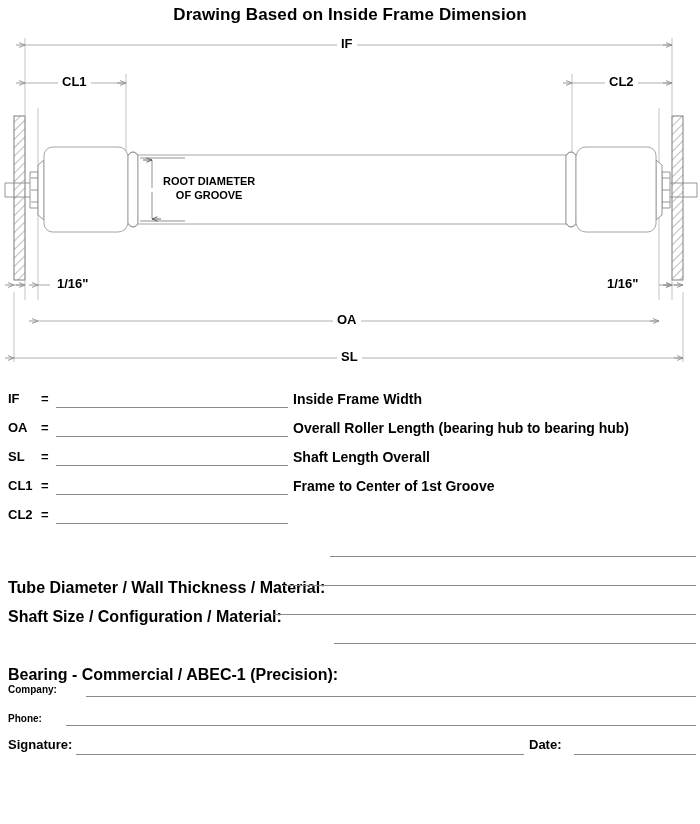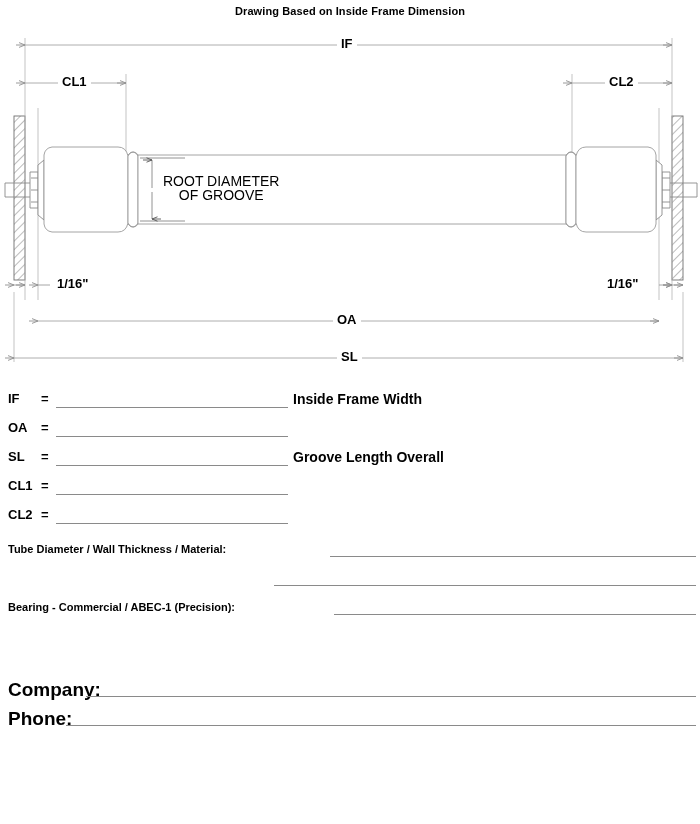--- a/index.html
+++ b/index.html
@@ -16,21 +16,21 @@
     overflow: hidden;
   }
 
   
   .title {
     position: absolute;
     top: 5px;
     left: 0;
     width: 700px;
     text-align: center;
-    font-size: 11px;
+    font-size: 17px;
     font-weight: bold;
     letter-spacing: 0.1px;
   }
 
   
   .drawing {
     position: absolute;
     top: 0;
     left: 0;
     width: 700px;
@@ -42,22 +42,22 @@
   .dimlabel {
     position: absolute;
     font-size: 13px;
     font-weight: bold;
     background: #ffffff;
     padding: 0 4px;
     line-height: 14px;
   }
   .rootdim {
     position: absolute;
-    font-size: 14px;
-    font-weight: normal;
+    font-size: 11px;
+    font-weight: bold;
     line-height: 14px;
     text-align: center;
     white-space: nowrap;
   }
 
   
   .legend {
     position: absolute;
     left: 8px;
     top: 390px;
@@ -105,24 +105,25 @@
     left: 8px;
     top: 539px;
     width: 688px;
   }
   .spec-row {
     position: relative;
     height: 29px;
     white-space: nowrap;
   }
   .spec-label {
-    font-size: 11px;
+    font-size: 16px;
     font-weight: bold;
     display: inline-block;
     vertical-align: baseline;
+    margin-top: 40px;
   }
   .spec-blank {
     position: absolute;
     top: 17px;
     right: 0;
     border-bottom: 1px solid #8a8a8a;
     height: 0;
   }
 
   
@@ -131,21 +132,21 @@
     left: 8px;
     top: 679px;
     width: 688px;
   }
   .contact-row {
     position: relative;
     height: 29px;
     white-space: nowrap;
   }
   .contact-label {
-    font-size: 19px;
+    font-size: 10px;
     font-weight: bold;
     display: inline-block;
   }
   .contact-blank {
     position: absolute;
     top: 17px;
     right: 0;
     border-bottom: 1px solid #8a8a8a;
     height: 0;
   }
@@ -306,49 +307,55 @@
     <span class="legend-code">IF</span>
     <span class="legend-eq">=</span>
     <span class="legend-blank"></span>
     <span class="legend-desc">Inside Frame Width</span>
   </div>
 
   <div class="legend-row">
     <span class="legend-code">OA</span>
     <span class="legend-eq">=</span>
     <span class="legend-blank"></span>
+    <span class="legend-desc">Overall Roller Length (bearing hub to bearing hub)</span>
   </div>
 
   <div class="legend-row">
     <span class="legend-code">SL</span>
     <span class="legend-eq">=</span>
     <span class="legend-blank"></span>
-    <span class="legend-desc">Groove Length Overall</span>
+    <span class="legend-desc">Shaft Length Overall</span>
   </div>
 
   <div class="legend-row">
     <span class="legend-code">CL1</span>
     <span class="legend-eq">=</span>
     <span class="legend-blank"></span>
+    <span class="legend-desc">Frame to Center of 1st Groove</span>
   </div>
 
   <div class="legend-row">
     <span class="legend-code">CL2</span>
     <span class="legend-eq">=</span>
     <span class="legend-blank"></span>
   </div>
 </div>
 
 <div class="specs">
 
   <div class="spec-row">
     <span class="spec-label">Tube Diameter / Wall Thickness / Material:</span>
     <span class="spec-blank" style="width:366px;"></span>
   </div>
 
+  <div class="spec-row">
+    <span class="spec-label">Shaft Size / Configuration / Material:</span>
+    <span class="spec-blank" style="width:414px;"></span>
+  </div>
 
   <div class="spec-row">
     <span class="spec-blank" style="width:422px;"></span>
   </div>
 
   <div class="spec-row">
     <span class="spec-label">Bearing - Commercial / ABEC-1 (Precision):</span>
     <span class="spec-blank" style="width:362px;"></span>
   </div>
 </div>
@@ -360,13 +367,19 @@
     <span class="contact-blank" style="width:610px;"></span>
   </div>
 
 
   <div class="contact-row">
     <span class="contact-label">Phone:</span>
     <span class="contact-blank" style="width:630px;"></span>
   </div>
 
 
+  <div class="sig-row">
+    <span class="sig-label">Signature:</span>
+    <span class="sig-blank"></span>
+    <span class="date-label">Date:</span>
+    <span class="date-blank"></span>
+  </div>
 </div>
 
 </body></html>

